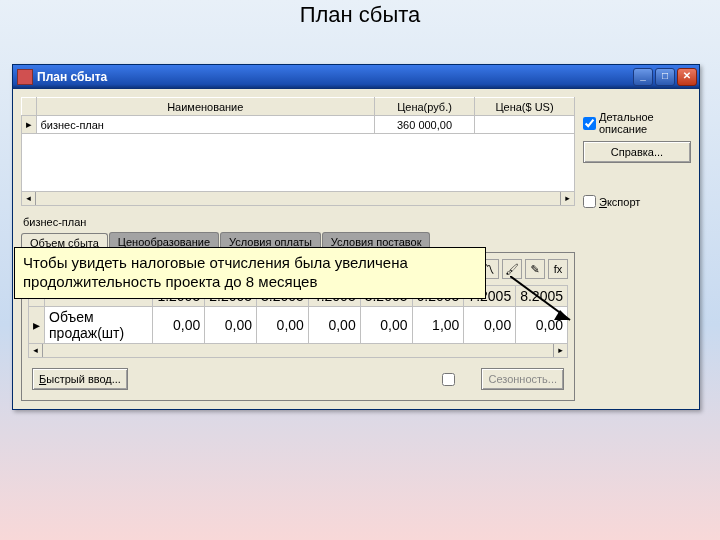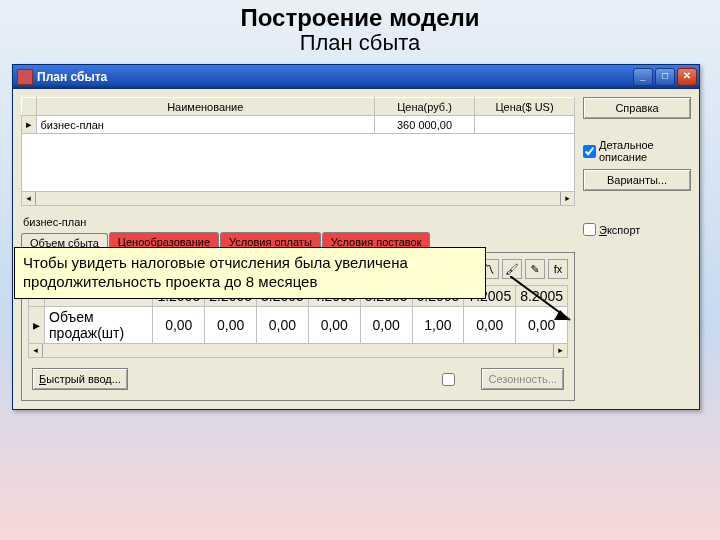--- a/index.html
+++ b/index.html
@@ -73,59 +73,58 @@
     z-index: 10;
   }
   .arrow {
     position: absolute; left: 510px; top: 276px; z-index: 9;
   }
 
   .prod-label { margin: 10px 0 4px 2px; }
   .tabs-row { display: flex; border-bottom: 1px solid #808080; }
   .tab {
     padding: 3px 8px; border: 1px solid #808080; border-bottom: none;
-    background: #ef4444; font-size: 11px; margin-right: 1px; cursor: pointer;
+    background: #a3a3a3; font-size: 11px; margin-right: 1px; cursor: pointer;
     border-top-left-radius: 3px; border-top-right-radius: 3px;
   }
   .tab.active { background: #ece9d8; position: relative; top: 1px; border-bottom: 1px solid #ece9d8; }
 
   .tab-body {
     border: 1px solid #808080; border-top: none; padding: 6px;
   }
   .date-row { display: flex; align-items: center; gap: 6px; margin-bottom: 6px; }
   .toolbar { display: flex; gap: 3px; margin-left: auto; }
   .tbtn {
     width: 20px; height: 20px; border: 1px solid #a0a0a0;
     background: #ece9d8; font-size: 11px; cursor: pointer;
     display: flex; align-items: center; justify-content: center;
   }
   .month-grid {
     width: 100%; border-collapse: collapse; background: white; border: 1px solid #808080;
     font-size: 14px;
   }
   .month-grid th, .month-grid td {
-    border: 1px solid #c0c0c0; padding: 2px 4px; height: 18px; text-align: center;
+    border: 1px solid #c0c0c0; padding: 2px 4px; height: 18px; text-align: right;
   }
   .month-grid th { background: #ece9d8; font-weight: normal; text-align: center; }
   .month-grid .lbl { text-align: left; }
   .month-grid .rowmark { width: 14px; background: #ece9d8; text-align: center; }
 
   .bottom-row { display: flex; gap: 10px; align-items: center; padding: 10px 4px 4px; }
   .bottom-row .spacer { flex: 1; }
 
   .scroll-h { height: 14px; background: #ece9d8; border: 1px solid #c0c0c0; border-top: none; display: flex; }
   .scroll-h .arr { width: 14px; background: #ece9d8; border-right: 1px solid #a0a0a0; text-align: center; font-size: 9px; line-height: 12px; }
   .scroll-h .arr.r { border-left: 1px solid #a0a0a0; border-right: none; margin-left: auto; }
   .u { text-decoration: underline; }
 </style>
 </head>
 <body>
 
 <div class="slide-title">
-  <h1>Построение модели</h1>
   <h2>План сбыта</h2>
 </div>
 
 <div class="window">
   <div class="titlebar">
     <div class="appicon"></div>
     <div class="title-text">План сбыта</div>
     <div class="winbtn">_</div>
     <div class="winbtn">□</div>
     <div class="winbtn close">✕</div>
@@ -218,27 +217,26 @@
         <div class="bottom-row">
           <button class="btn"><span class="u">Б</span>ыстрый ввод...</button>
           <div class="spacer"></div>
           <input type="checkbox" style="">
           <button class="btn disabled">Сезонность...</button>
         </div>
       </div>
     </div>
 
     <div class="right-col">
-      <button class="btn">Справка</button>
       <div style="height:8px"></div>
       <label class="chk">
         <input type="checkbox" checked="" style="">
         <span>Детальное описание</span>
       </label>
-      <button class="btn">Варианты...</button>
+      <button class="btn">Справка...</button>
       <div style="height:20px"></div>
       <label class="chk">
         <input type="checkbox" style="">
         <span><span class="u">Э</span>кспорт</span>
       </label>
     </div>
   </div>
 </div>
 
 <div class="callout">Чтобы увидеть налоговые отчисления была увеличена продолжительность проекта до 8 месяцев</div>

